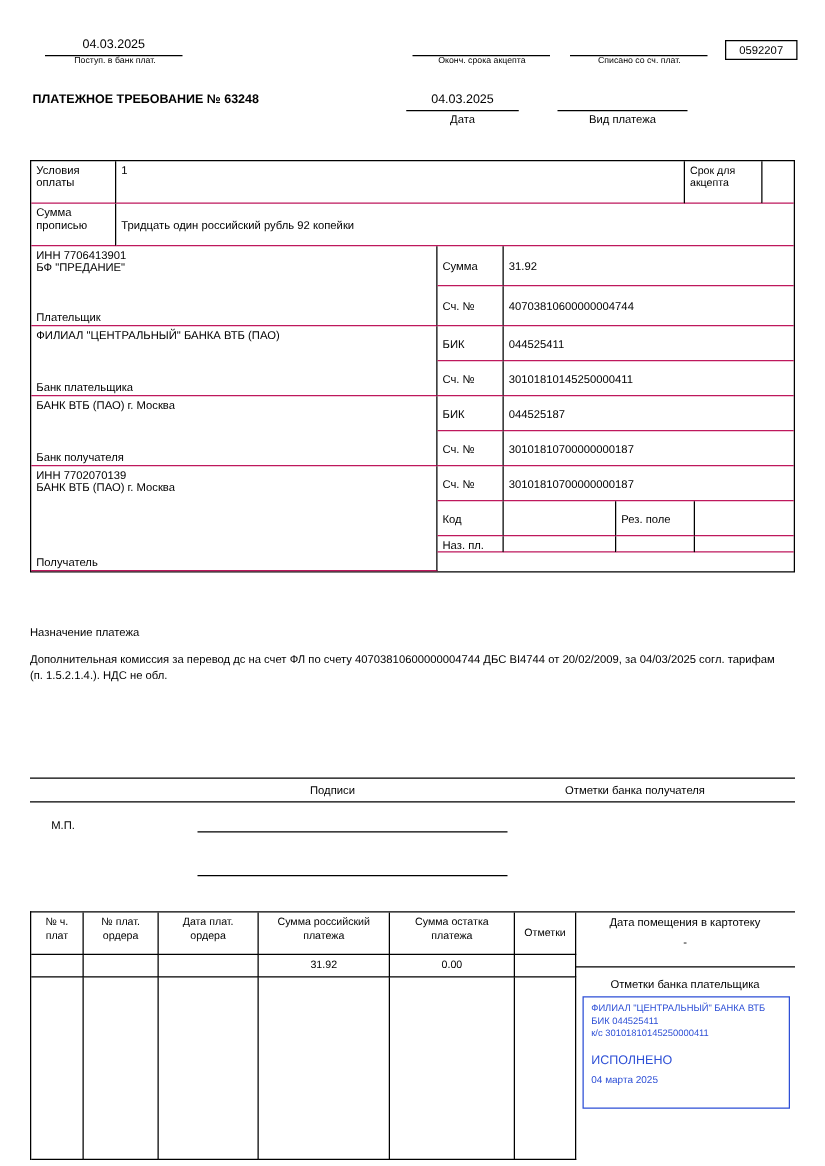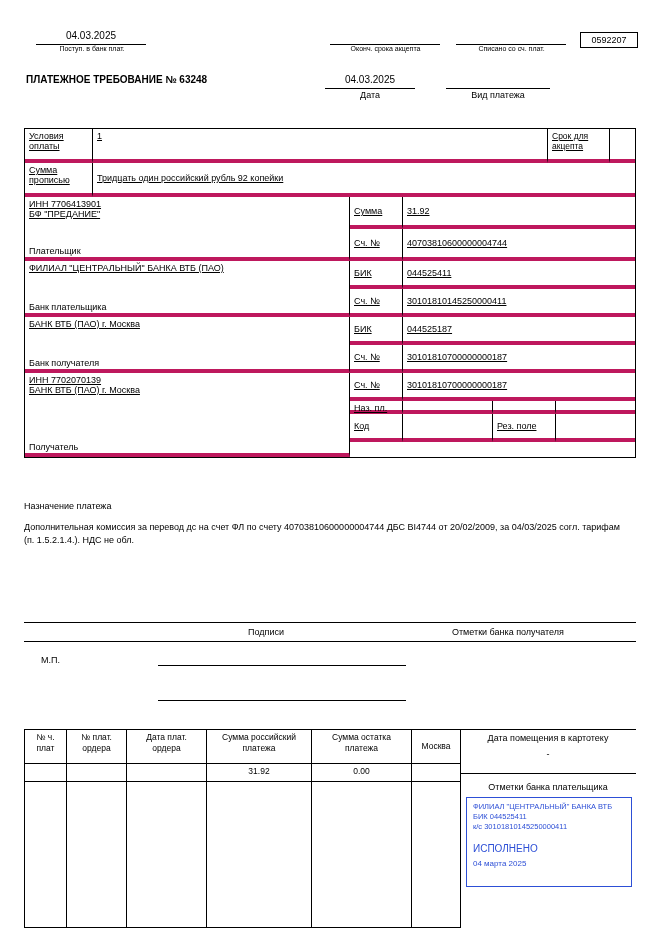--- a/index.html
+++ b/index.html
@@ -155,21 +155,21 @@
     border: 1px solid #000;
     box-sizing: border-box;
   }
   .row { display: flex; }
   .cell {
     box-sizing: border-box;
     padding: 2px 4px;
     font-size: 9px;
     position: relative;
   }
-  .bb { border-bottom: 4px solid #be185d; text-decoration: underline; }
+  .bb { border-bottom: 1px solid #be185d; }
   .br { border-right: 1px solid #000; }
 
   .cap-bottom {
     position: absolute;
     left: 4px;
     bottom: 1px;
     font-size: 9px;
   }
 
   
@@ -371,30 +371,30 @@
         <div>ИНН 7702070139</div>
         <div>БАНК ВТБ (ПАО) г. Москва</div>
         <div class="cap-bottom">Получатель</div>
       </div>
       <div style="width:285px;">
         <div class="row">
           <div class="cell br bb" style="width:53px;height:28px;display:flex;align-items:center;">Сч. №</div>
           <div class="cell bb" style="width:232px;height:28px;display:flex;align-items:center;">30101810700000000187</div>
         </div>
         <div class="row">
+          <div class="cell br bb" style="width:53px;height:28px;display:flex;align-items:center;">Код</div>
+          <div class="cell br bb" style="width:90px;height:28px;"></div>
+          <div class="cell br bb" style="width:63px;height:28px;display:flex;align-items:center;">Рез. поле</div>
+          <div class="cell bb" style="width:79px;height:28px;"></div>
+        </div>
+        <div class="row">
           <div class="cell br bb" style="width:53px;height:13px;">Наз. пл.</div>
           <div class="cell br bb" style="width:90px;height:13px;"></div>
           <div class="cell br bb" style="width:63px;height:13px;"></div>
           <div class="cell bb" style="width:79px;height:13px;"></div>
-        </div>
-        <div class="row">
-          <div class="cell br bb" style="width:53px;height:28px;display:flex;align-items:center;">Код</div>
-          <div class="cell br bb" style="width:90px;height:28px;"></div>
-          <div class="cell br bb" style="width:63px;height:28px;display:flex;align-items:center;">Рез. поле</div>
-          <div class="cell bb" style="width:79px;height:28px;"></div>
         </div>
       </div>
     </div>
 
   </div>
 
   <div class="purpose" style="top:500px;">Назначение платежа</div>
   <div class="purpose" style="top:521px;width:600px;">Дополнительная комиссия за перевод дс на счет ФЛ по счету 40703810600000004744 ДБС ВI4744 от 20/02/2009, за 04/03/2025 согл. тарифам (п. 1.5.2.1.4.). НДС не обл.</div>
 
 
@@ -414,21 +414,21 @@
       <div class="bt-cell bt-head" style="width:42px;white-space:pre-line;">№ ч.
 плат</div>
       <div class="bt-cell bt-head" style="width:60px;white-space:pre-line;">№ плат.
 ордера</div>
       <div class="bt-cell bt-head" style="width:80px;white-space:pre-line;">Дата плат.
 ордера</div>
       <div class="bt-cell bt-head" style="width:105px;white-space:pre-line;">Сумма российский
 платежа</div>
       <div class="bt-cell bt-head" style="width:100px;white-space:pre-line;">Сумма остатка
 платежа</div>
-      <div class="bt-cell bt-head" style="width:49px;display:flex;align-items:center;justify-content:center;">Москва</div>
+      <div class="bt-cell bt-head" style="width:49px;display:flex;align-items:center;justify-content:center;">Отметки</div>
     </div>
     <div class="bt-row">
       <div class="bt-cell bt-body" style="width:42px;"></div>
       <div class="bt-cell bt-body" style="width:60px;"></div>
       <div class="bt-cell bt-body" style="width:80px;"></div>
       <div class="bt-cell bt-body" style="width:105px;">31.92</div>
       <div class="bt-cell bt-body" style="width:100px;">0.00</div>
       <div class="bt-cell bt-body" style="width:49px;"></div>
     </div>
     <div class="bt-row">

